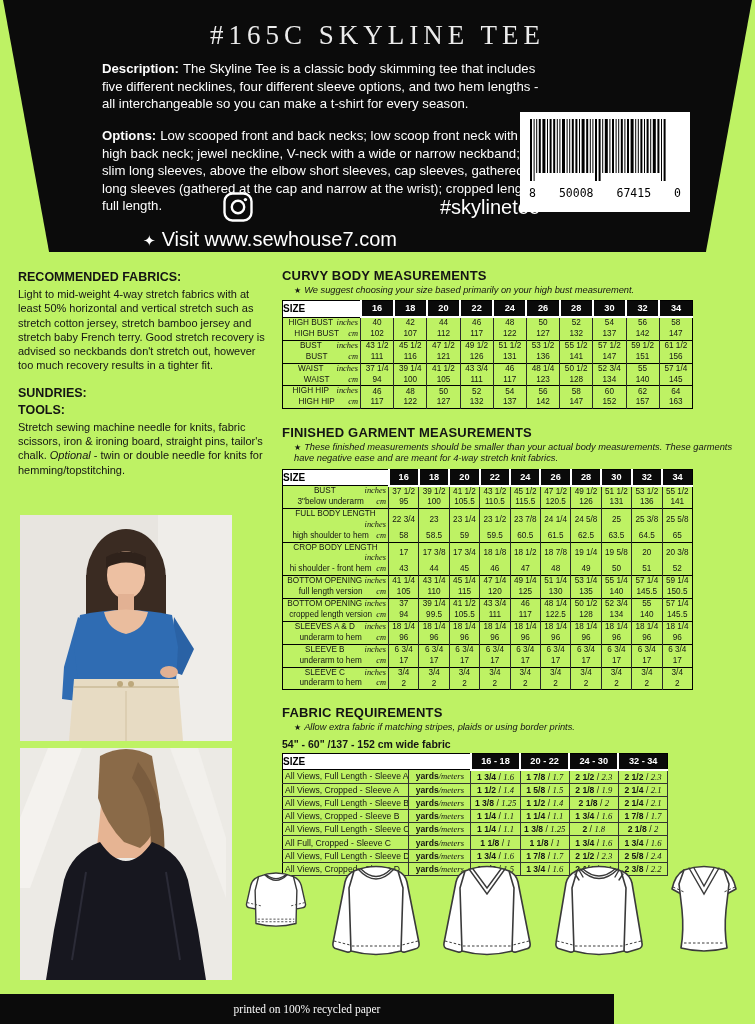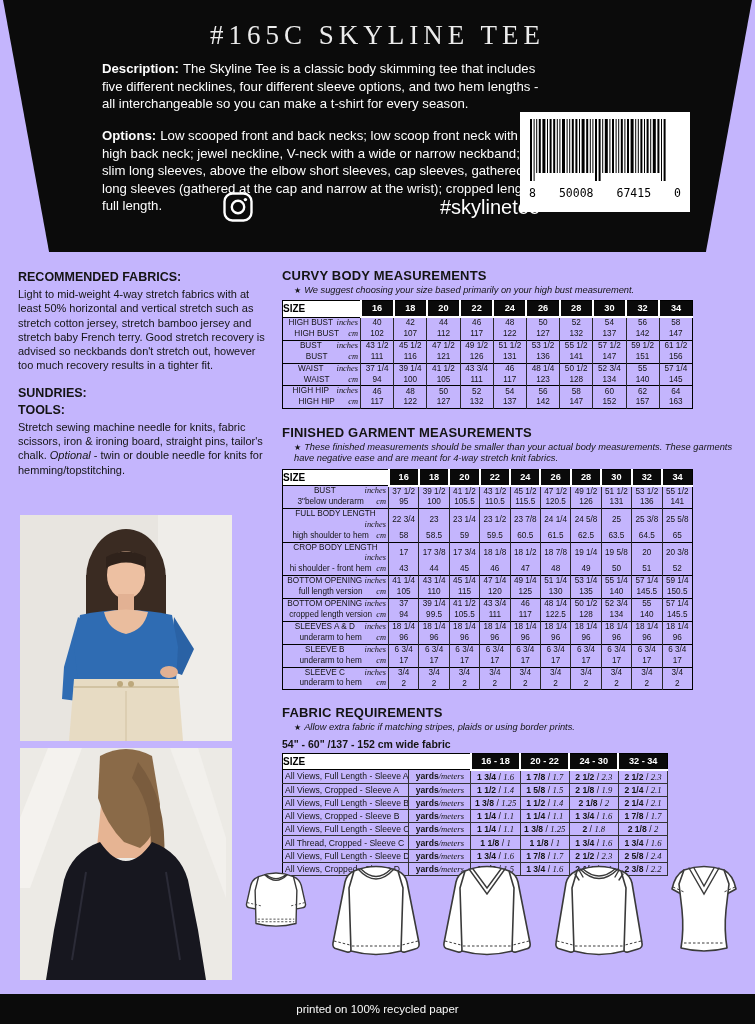--- a/index.html
+++ b/index.html
@@ -1,16 +1,16 @@
 <!DOCTYPE html>
 <html><head>
 <meta charset="utf-8">
 <style>
   html,body { margin:0; padding:0; background:#ffffff; }
-  #page { position:relative; width:755px; height:1024px; background:#c4b5fd; overflow:hidden;
+  #page { position:relative; width:755px; height:1024px; background:#bef264; overflow:hidden;
           font-family:"Liberation Sans", sans-serif; color:#141414; }
 
   
   .header { position:absolute; left:0; top:0; width:755px; height:252px; background:#0b0b0b;
             clip-path:polygon(0.4% 0, 99.6% 0, 93.5% 100%, 6.5% 100%); color:#fff; }
   .title { margin:0; padding-top:20px; text-align:center; font-family:"Liberation Serif", serif;
            font-weight:400; font-size:27px; letter-spacing:5px; color:#ececec; }
   .desc, .opts { position:absolute; left:102px; width:444px; margin:0; font-size:13.2px; line-height:1.33; color:#fdfdfd; }
   .desc { top:60px; } .opts { top:127px; }
   .plabel { font-weight:700; margin-right:4px; }
@@ -63,22 +63,22 @@
   .ftable td.fval { text-align:center; }
   .ftable td.funit { text-align:center; }
   .ftable .yb { font-weight:700; } .ftable .mi { font-style:italic; font-family:"Liberation Serif", serif; }
 
   
   .views { position:absolute; left:236px; top:858px; width:514px; height:126px;
            display:flex; align-items:flex-start; justify-content:space-between; }
   .views svg { display:block; }
 
   
-  .footer { position:absolute; left:0; top:994px; width:755px; height:30px; background:#0b0b0b;
-            color:#fafafa; display:flex; align-items:center; justify-content:center; font-size:11.5px; }
+  .footer { position:absolute; left:0; top:994px; width:614px; height:30px; background:#0b0b0b;
+            color:#fafafa; display:flex; align-items:center; justify-content:center; font-size:11.5px;font-family:Liberation Serif, serif; }
 
   svg .ln-art { fill:#ffffff; stroke:#3a3a3a; stroke-width:1.6; stroke-linejoin:round; }
   svg .ln-open { fill:none; stroke:#3a3a3a; stroke-width:1.4; stroke-linecap:round; }
   svg .stitch { fill:none; stroke:#3a3a3a; stroke-width:1; stroke-dasharray:2.5 2; }
 </style>
 </head>
 <body>
 
 <div id="page">
 
@@ -95,20 +95,21 @@
         <path d="M14.5 8 L24 13.5 L14.5 19 Z" fill="#fff"></path>
       </svg>
       <svg width="30" height="30" viewBox="0 0 30 30">
         <rect x="1.5" y="1.5" width="27" height="27" rx="8" fill="none" stroke="#fff" stroke-width="2.4"></rect>
         <circle cx="15" cy="15" r="6.2" fill="none" stroke="#fff" stroke-width="2.4"></circle>
         <circle cx="22.4" cy="7.6" r="1.7" fill="#fff"></circle>
       </svg>
       <span class="hashtag">#skylinetee</span>
     </div>
 
+    <div class="visit"><span class="star">✦</span><span>Visit www.sewhouse7.com</span></div>
   </div>
 
   <div class="barcode">
     <svg id="bars" width="152" height="62" viewBox="0 0 152 62">
         <rect x="2" y="0" width="2" height="62" fill="#000"></rect>
         <rect x="5.6" y="0" width="1" height="62" fill="#000"></rect>
         <rect x="8.2" y="0" width="1" height="54" fill="#000"></rect>
         <rect x="10.799999999999999" y="0" width="2" height="54" fill="#000"></rect>
         <rect x="14.399999999999999" y="0" width="3" height="54" fill="#000"></rect>
         <rect x="19" y="0" width="1" height="54" fill="#000"></rect>
@@ -644,21 +645,21 @@
           </tr>
           <tr>
             <td class="flbl">All Views, Full Length - Sleeve C</td>
             <td class="funit"><span class="yb">yards</span><span class="mi">/meters</span></td>
             <td class="fval"><span class="yb">1 1/4</span> / <span class="mi">1.1</span></td>
             <td class="fval"><span class="yb">1 3/8</span> / <span class="mi">1.25</span></td>
             <td class="fval"><span class="yb">2</span> / <span class="mi">1.8</span></td>
             <td class="fval"><span class="yb">2 1/8</span> / <span class="mi">2</span></td>
           </tr>
           <tr>
-            <td class="flbl">All Thread, Cropped - Sleeve C</td>
+            <td class="flbl">All Full, Cropped - Sleeve C</td>
             <td class="funit"><span class="yb">yards</span><span class="mi">/meters</span></td>
             <td class="fval"><span class="yb">1 1/8</span> / <span class="mi">1</span></td>
             <td class="fval"><span class="yb">1 1/8</span> / <span class="mi">1</span></td>
             <td class="fval"><span class="yb">1 3/4</span> / <span class="mi">1.6</span></td>
             <td class="fval"><span class="yb">1 3/4</span> / <span class="mi">1.6</span></td>
           </tr>
           <tr>
             <td class="flbl">All Views, Full Length - Sleeve D</td>
             <td class="funit"><span class="yb">yards</span><span class="mi">/meters</span></td>
             <td class="fval"><span class="yb">1 3/4</span> / <span class="mi">1.6</span></td>

